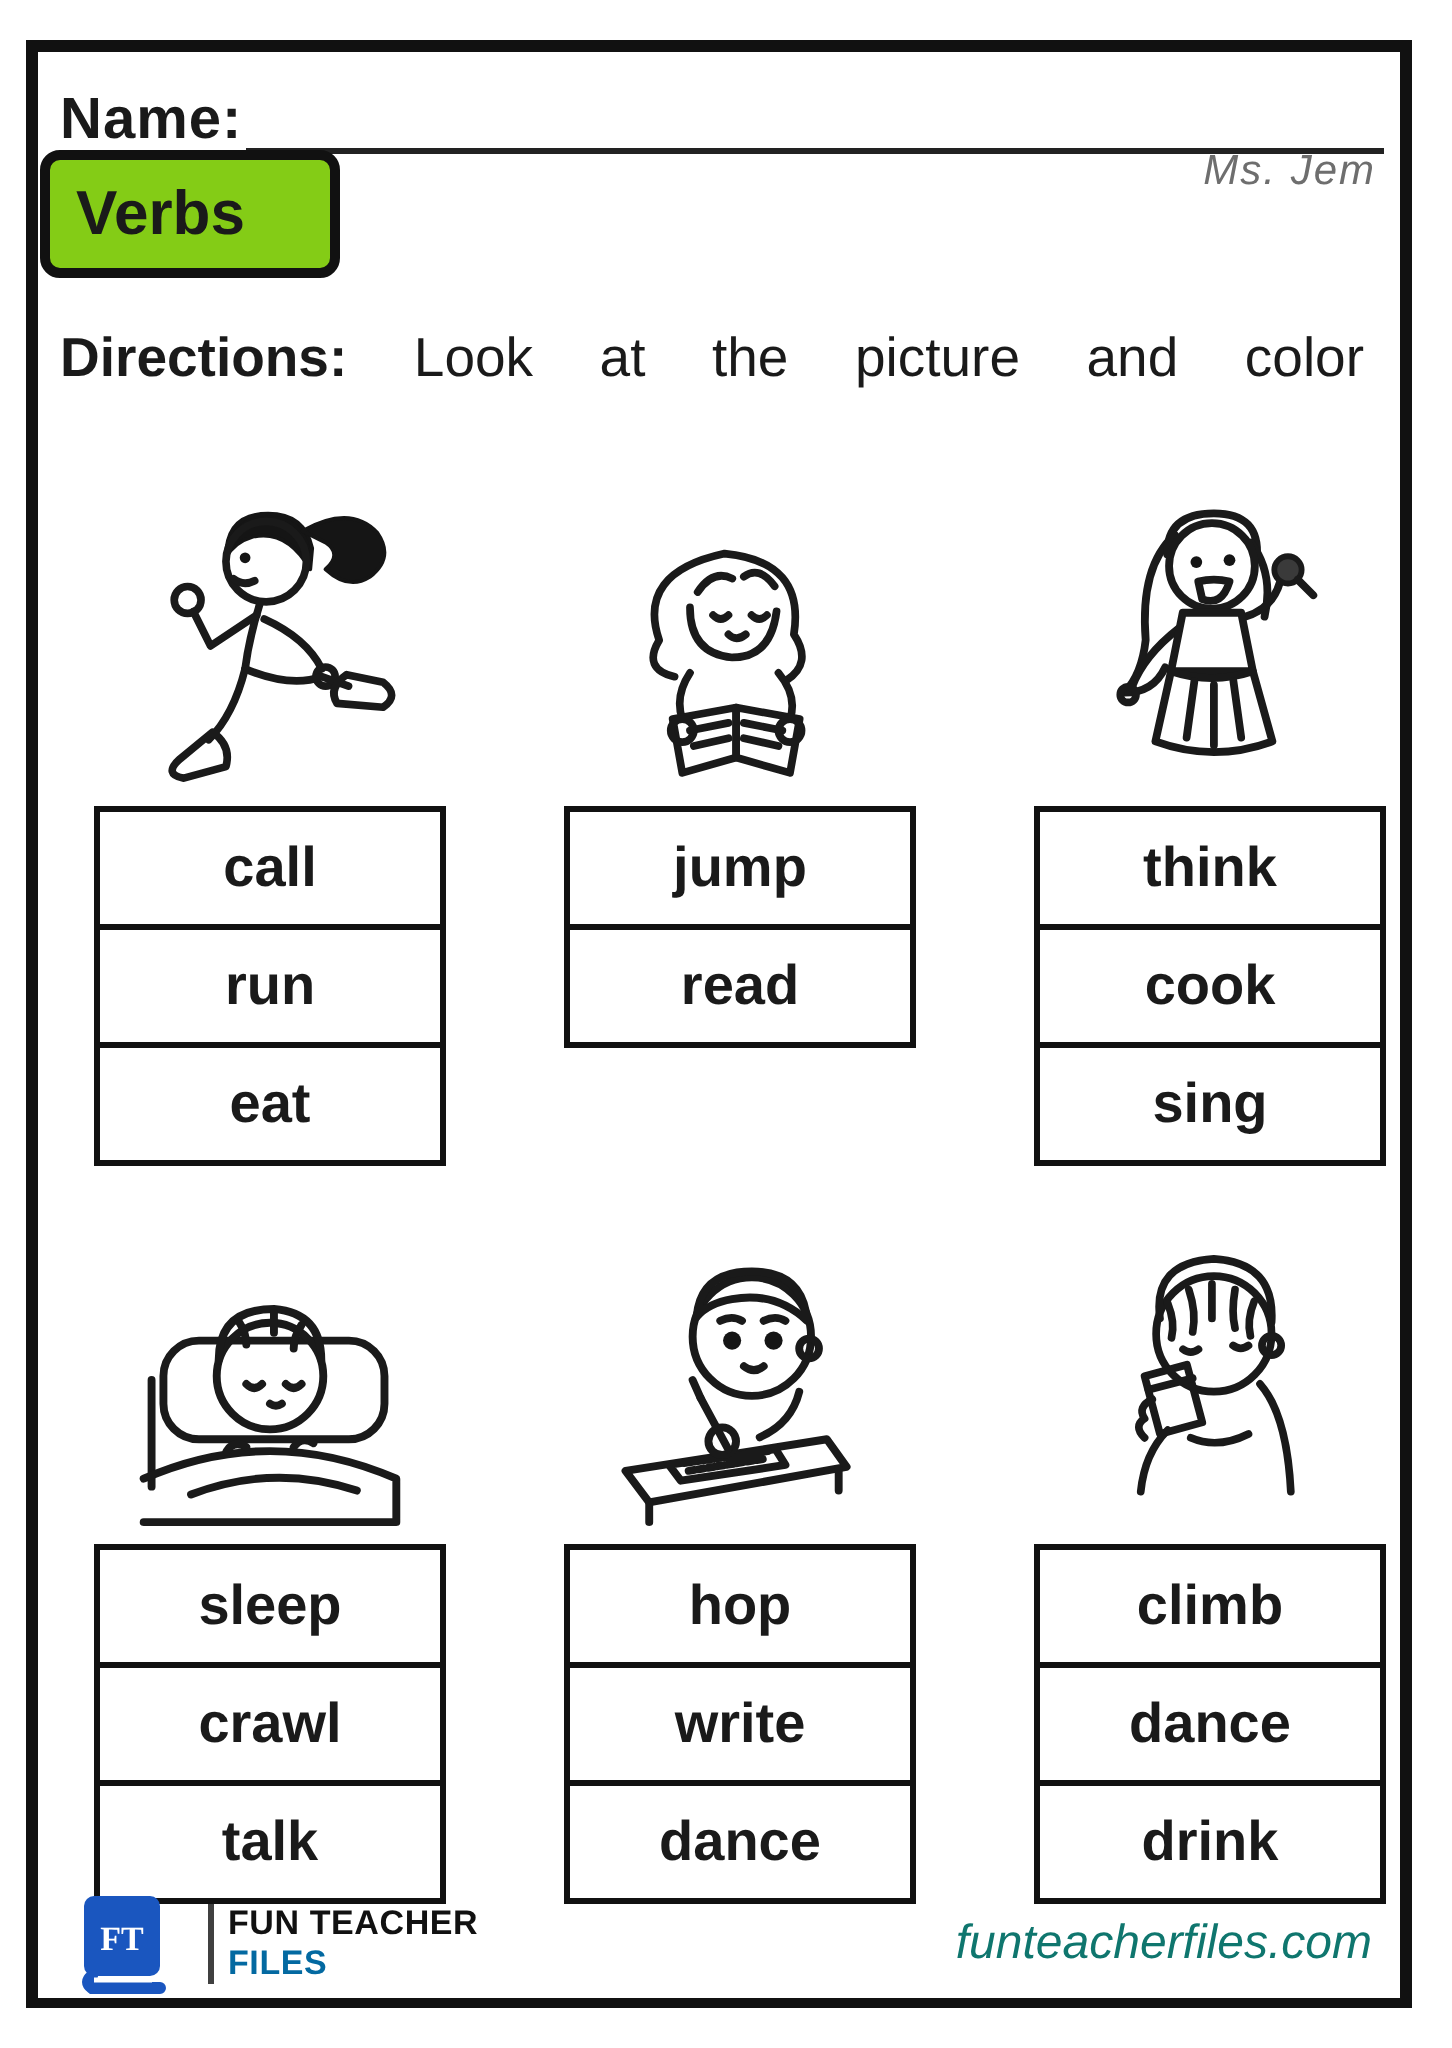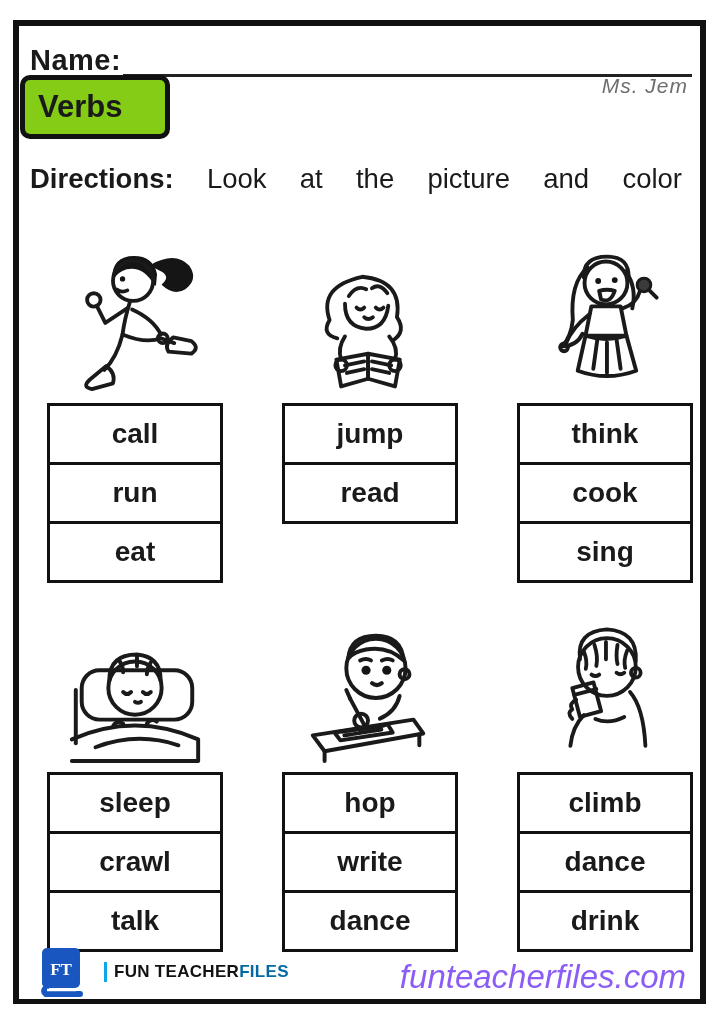--- a/index.html
+++ b/index.html
@@ -41,25 +41,25 @@
   .pic{height:158px;width:176px;display:flex;align-items:flex-end;justify-content:center;margin-bottom:5px;}
   .pic svg{overflow:visible;}
   .word-box{width:176px;border:3px solid #111;box-sizing:border-box;background:#fff;}
   .word-cell{
     height:56px;display:flex;align-items:center;justify-content:center;
     font-size:28px;font-weight:700;border-bottom:3px solid #111;cursor:pointer;
   }
   .word-cell:last-child{border-bottom:none;}
   
   .footer-logo{position:absolute;left:38px;top:946px;display:flex;align-items:center;gap:20px;z-index:2;}
-  .logo-text{display:flex;flex-direction:row;line-height:1.15;border-left:3px solid #0ea5e9;padding-left:7px;}
+  .logo-text{display:flex;flex-direction:column;line-height:1.15;border-left:3px solid #404040;padding-left:7px;}
   .logo-l1{font-size:17px;font-weight:800;color:#111;letter-spacing:.3px;}
   .logo-l2{font-size:17px;font-weight:800;color:#0369a1;letter-spacing:.3px;}
   .website{
-    position:absolute;right:40px;top:958px;font-size:33px;font-style:italic;color:#8b5cf6;
+    position:absolute;right:40px;top:958px;font-size:24px;font-style:italic;color:#0f766e;
   }
   .ink{stroke:#1a1a1a;stroke-width:4;fill:none;stroke-linecap:round;stroke-linejoin:round;}
   .ink-fill{fill:#151515;stroke:#151515;stroke-width:2;stroke-linejoin:round;}
 </style>
 </head>
 <body>
 
 <div class="page">
   <div class="page-border"></div>
 

